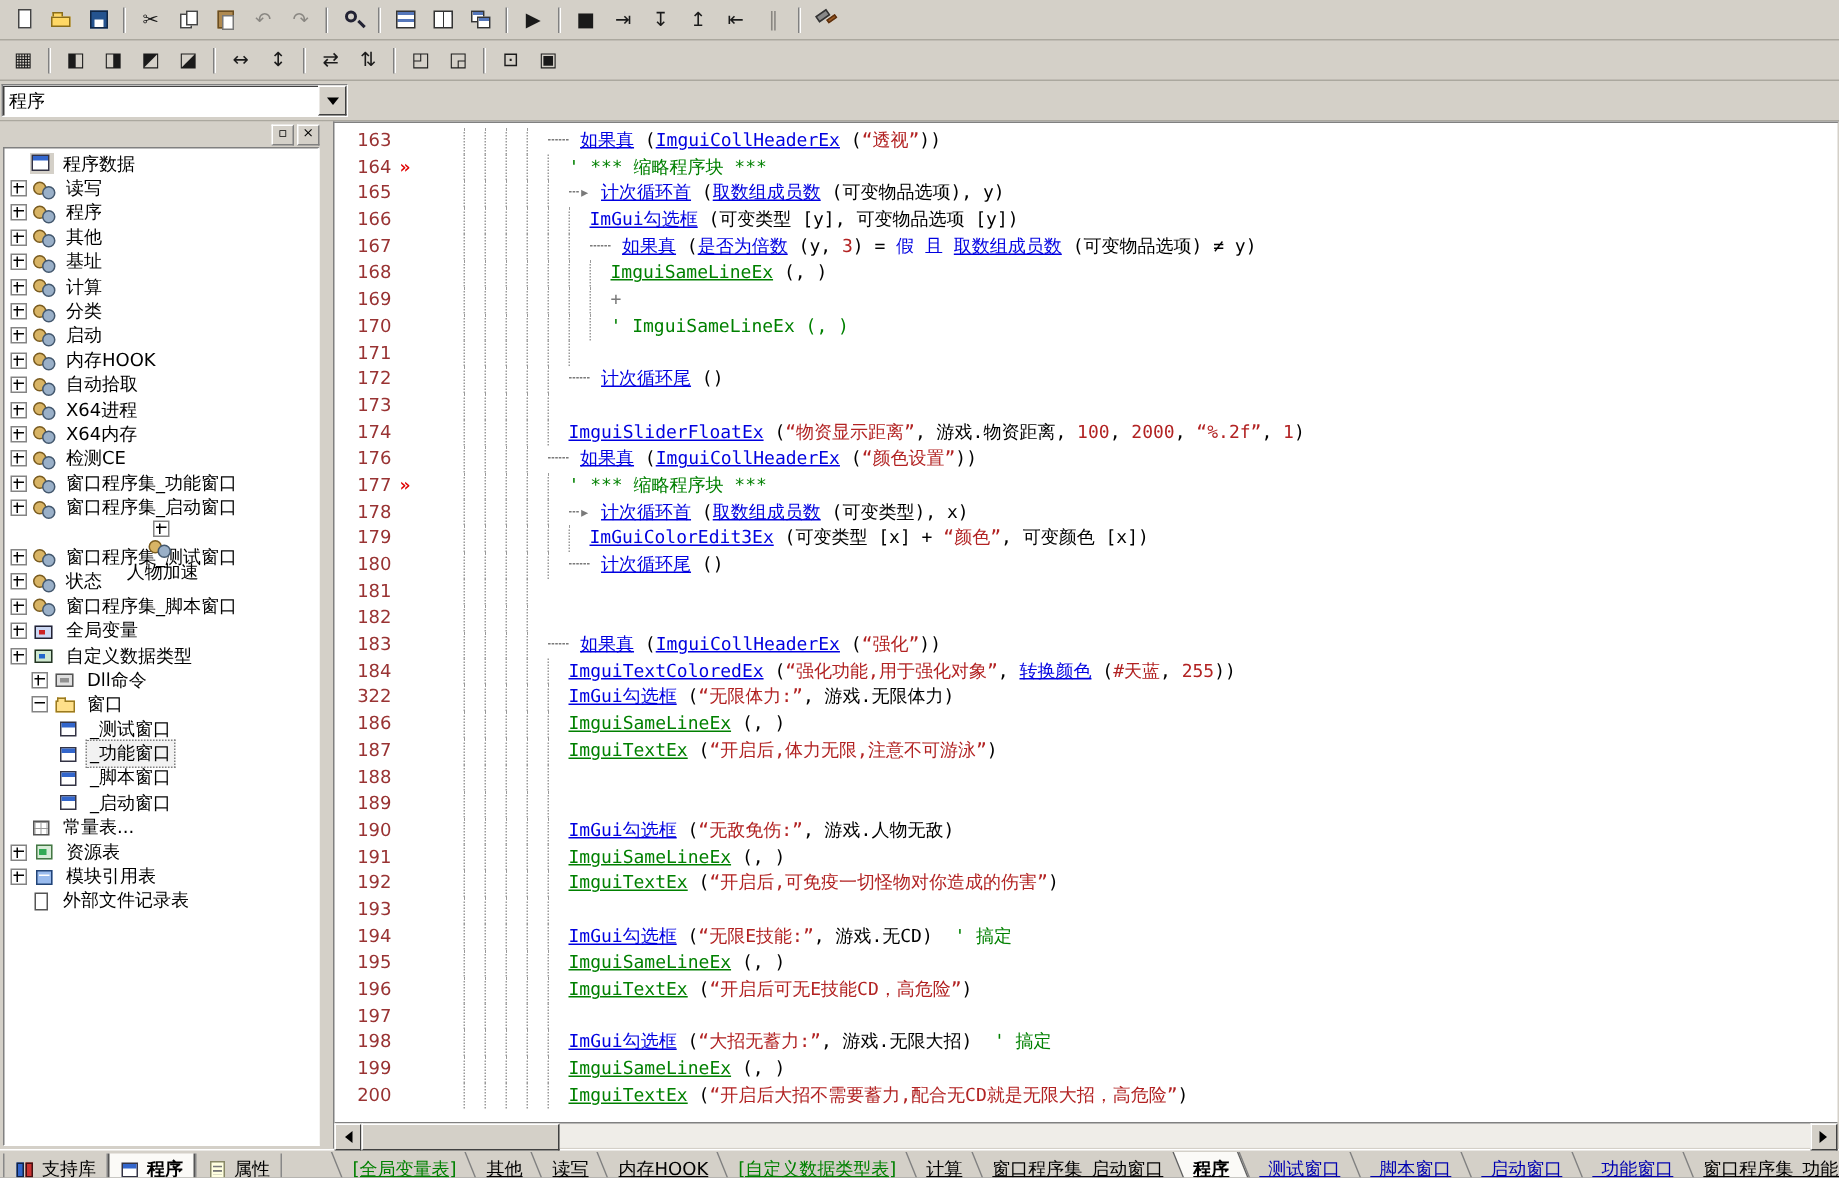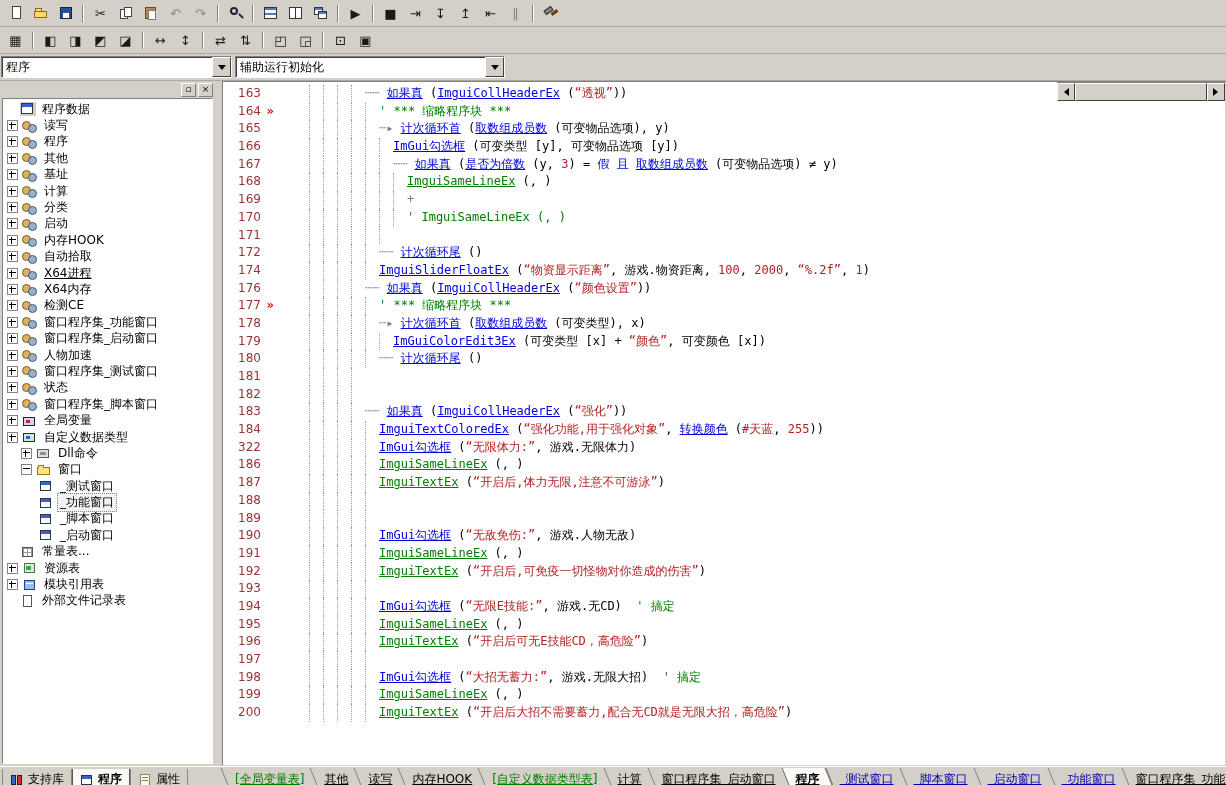--- a/index.html
+++ b/index.html
@@ -77,21 +77,21 @@
       background-image:linear-gradient(#999 1px,transparent 1px),linear-gradient(90deg,#999 1px,transparent 1px);background-size:4px 4px;}
   .tico.resource::before{left:2px;top:2px;width:11px;height:10px;background:#d8ecd8;border:1px solid #447744;}
   .tico.resource::after{left:4px;top:5px;width:5px;height:4px;background:#33aa55;}
   .tico.module::before{left:2px;top:2px;width:11px;height:10px;background:#99bbee;border:1px solid #224477;}
   .tico.module::after{left:4px;top:5px;width:7px;height:1px;background:#fff;}
   .tico.file::before{left:3px;top:1px;width:9px;height:12px;background:#fff;border:1px solid #555;}
 
   .splitter{width:7px;flex:none;background:#d4d0c8;}
 
   
-  .editor{flex:1;display:flex;background:#fff;border:1px solid;border-color:#808080 #d4d0c8 #d4d0c8 #808080;min-width:0;}
+  .editor{flex:1;display:flex;flex-direction:column;background:#fff;border:1px solid;border-color:#808080 #d4d0c8 #d4d0c8 #808080;min-width:0;}
   .code{flex:1;overflow:hidden;padding-top:3px;font-family:"DejaVu Sans Mono","DejaVu Sans",monospace;}
   .cl{display:flex;height:17.7px;line-height:17.7px;white-space:pre;align-items:stretch;}
   .ln{width:38px;text-align:right;color:#993333;flex:none;font-family:"DejaVu Sans","Liberation Sans",sans-serif;}
   .foldc{width:18px;text-align:center;color:#e00000;font-weight:bold;flex:none;}
   .gsp{width:30px;flex:none;}
   .g{width:13px;flex:none;border-left:1px dotted #9a9a9a;}
   .mk{color:#7a7a7a;flex:none;}
   .tk-cmd{color:#0000e0;text-decoration:underline;}
   .tk-ucmd{color:#008000;text-decoration:underline;}
   .tk-kw{color:#0000e0;}
@@ -250,26 +250,20 @@
       </div>
     </div>
 
   <div class="comborow">
     <div class="combo" style="width:229px;margin-left:1px;">
       <span class="cval">程序</span>
       <span class="cbtn">
           <i></i>
         </span>
     </div>
-    <div class="combo" style="width:268px;margin-left:3px;">
-      <span class="cval">辅助运行初始化</span>
-      <span class="cbtn">
-          <i></i>
-        </span>
-    </div>
   </div>
 
   <div class="main">
     <div class="sidebar">
       <div class="panel-head">
         <span class="phbtn">▫</span>
         <span class="phbtn">×</span>
       </div>
       <div class="tree" id="tree">
           <div class="trow" style="padding-left: 2px;">
@@ -315,21 +309,21 @@
           <div class="trow" style="padding-left: 2px;">
             <span class="pm plus"></span>
             <span class="tico gears"></span>
             <span class="tlabel">内存HOOK</span>
           </div>
           <div class="trow" style="padding-left: 2px;">
             <span class="pm plus"></span>
             <span class="tico gears"></span>
             <span class="tlabel">自动拾取</span>
           </div>
-          <div class="trow" style="padding-left: 2px; text-decoration: underline;">
+          <div class="trow" style="padding-left: 2px;">
             <span class="pm plus"></span>
             <span class="tico gears"></span>
             <span class="tlabel">X64进程</span>
           </div>
           <div class="trow" style="padding-left: 2px;">
             <span class="pm plus"></span>
             <span class="tico gears"></span>
             <span class="tlabel">X64内存</span>
           </div>
           <div class="trow" style="padding-left: 2px;">
@@ -340,21 +334,21 @@
           <div class="trow" style="padding-left: 2px;">
             <span class="pm plus"></span>
             <span class="tico gears"></span>
             <span class="tlabel">窗口程序集_功能窗口</span>
           </div>
           <div class="trow" style="padding-left: 2px;">
             <span class="pm plus"></span>
             <span class="tico gears"></span>
             <span class="tlabel">窗口程序集_启动窗口</span>
           </div>
-          <div class="trow" style="padding-left: 2px;">
+          <div class="trow" style="padding-left: 2px; flex-direction: column;">
             <span class="pm plus"></span>
             <span class="tico gears"></span>
             <span class="tlabel">人物加速</span>
           </div>
           <div class="trow" style="padding-left: 2px;">
             <span class="pm plus"></span>
             <span class="tico gears"></span>
             <span class="tlabel">窗口程序集_测试窗口</span>
           </div>
           <div class="trow" style="padding-left: 2px;">
@@ -435,20 +429,21 @@
           <div class="cl"><span class="ln">163</span><span class="foldc"></span><span class="gsp"></span><span class="g"></span><span class="g"></span><span class="g"></span><span class="g"></span><span class="mk">┄┄ </span><span class="tk-cmd">如果真</span><span class="tk-pl"> (</span><span class="tk-cmd">ImguiCollHeaderEx</span><span class="tk-pl"> (</span><span class="tk-str">“透视”</span><span class="tk-pl">))</span></div>
           <div class="cl"><span class="ln">164</span><span class="foldc">»</span><span class="gsp"></span><span class="g"></span><span class="g"></span><span class="g"></span><span class="g"></span><span class="g"></span><span class="tk-cmt">' *** 缩略程序块 ***</span></div>
           <div class="cl"><span class="ln">165</span><span class="foldc"></span><span class="gsp"></span><span class="g"></span><span class="g"></span><span class="g"></span><span class="g"></span><span class="g"></span><span class="mk">┄▸ </span><span class="tk-cmd">计次循环首</span><span class="tk-pl"> (</span><span class="tk-cmd">取数组成员数</span><span class="tk-pl"> (可变物品选项), y)</span></div>
           <div class="cl"><span class="ln">166</span><span class="foldc"></span><span class="gsp"></span><span class="g"></span><span class="g"></span><span class="g"></span><span class="g"></span><span class="g"></span><span class="g"></span><span class="tk-cmd">ImGui勾选框</span><span class="tk-pl"> (可变类型 [y], 可变物品选项 [y])</span></div>
           <div class="cl"><span class="ln">167</span><span class="foldc"></span><span class="gsp"></span><span class="g"></span><span class="g"></span><span class="g"></span><span class="g"></span><span class="g"></span><span class="g"></span><span class="mk">┄┄ </span><span class="tk-cmd">如果真</span><span class="tk-pl"> (</span><span class="tk-cmd">是否为倍数</span><span class="tk-pl"> (y, </span><span class="tk-num">3</span><span class="tk-pl">) = </span><span class="tk-kw">假</span><span class="tk-pl"> </span><span class="tk-kw">且</span><span class="tk-pl"> </span><span class="tk-cmd">取数组成员数</span><span class="tk-pl"> (可变物品选项) ≠ y)</span></div>
           <div class="cl"><span class="ln">168</span><span class="foldc"></span><span class="gsp"></span><span class="g"></span><span class="g"></span><span class="g"></span><span class="g"></span><span class="g"></span><span class="g"></span><span class="g"></span><span class="tk-ucmd">ImguiSameLineEx</span><span class="tk-pl"> (, )</span></div>
           <div class="cl"><span class="ln">169</span><span class="foldc"></span><span class="gsp"></span><span class="g"></span><span class="g"></span><span class="g"></span><span class="g"></span><span class="g"></span><span class="g"></span><span class="g"></span><span class="mk">+ </span></div>
           <div class="cl"><span class="ln">170</span><span class="foldc"></span><span class="gsp"></span><span class="g"></span><span class="g"></span><span class="g"></span><span class="g"></span><span class="g"></span><span class="g"></span><span class="g"></span><span class="tk-cmt">' ImguiSameLineEx (, )</span></div>
           <div class="cl"><span class="ln">171</span><span class="foldc"></span><span class="gsp"></span><span class="g"></span><span class="g"></span><span class="g"></span><span class="g"></span><span class="g"></span><span class="g"></span></div>
           <div class="cl"><span class="ln">172</span><span class="foldc"></span><span class="gsp"></span><span class="g"></span><span class="g"></span><span class="g"></span><span class="g"></span><span class="g"></span><span class="mk">┄┄ </span><span class="tk-cmd">计次循环尾</span><span class="tk-pl"> ()</span></div>
+          <div class="cl"><span class="ln">173</span><span class="foldc"></span><span class="gsp"></span><span class="g"></span><span class="g"></span><span class="g"></span><span class="g"></span><span class="g"></span></div>
           <div class="cl"><span class="ln">174</span><span class="foldc"></span><span class="gsp"></span><span class="g"></span><span class="g"></span><span class="g"></span><span class="g"></span><span class="g"></span><span class="tk-cmd">ImguiSliderFloatEx</span><span class="tk-pl"> (</span><span class="tk-str">“物资显示距离”</span><span class="tk-pl">, 游戏.物资距离, </span><span class="tk-num">100</span><span class="tk-pl">, </span><span class="tk-num">2000</span><span class="tk-pl">, </span><span class="tk-str">“%.2f”</span><span class="tk-pl">, </span><span class="tk-num">1</span><span class="tk-pl">)</span></div>
           <div class="cl"><span class="ln">176</span><span class="foldc"></span><span class="gsp"></span><span class="g"></span><span class="g"></span><span class="g"></span><span class="g"></span><span class="mk">┄┄ </span><span class="tk-cmd">如果真</span><span class="tk-pl"> (</span><span class="tk-cmd">ImguiCollHeaderEx</span><span class="tk-pl"> (</span><span class="tk-str">“颜色设置”</span><span class="tk-pl">))</span></div>
           <div class="cl"><span class="ln">177</span><span class="foldc">»</span><span class="gsp"></span><span class="g"></span><span class="g"></span><span class="g"></span><span class="g"></span><span class="g"></span><span class="tk-cmt">' *** 缩略程序块 ***</span></div>
           <div class="cl"><span class="ln">178</span><span class="foldc"></span><span class="gsp"></span><span class="g"></span><span class="g"></span><span class="g"></span><span class="g"></span><span class="g"></span><span class="mk">┄▸ </span><span class="tk-cmd">计次循环首</span><span class="tk-pl"> (</span><span class="tk-cmd">取数组成员数</span><span class="tk-pl"> (可变类型), x)</span></div>
           <div class="cl"><span class="ln">179</span><span class="foldc"></span><span class="gsp"></span><span class="g"></span><span class="g"></span><span class="g"></span><span class="g"></span><span class="g"></span><span class="g"></span><span class="tk-cmd">ImGuiColorEdit3Ex</span><span class="tk-pl"> (可变类型 [x] + </span><span class="tk-str">“颜色”</span><span class="tk-pl">, 可变颜色 [x])</span></div>
           <div class="cl"><span class="ln">180</span><span class="foldc"></span><span class="gsp"></span><span class="g"></span><span class="g"></span><span class="g"></span><span class="g"></span><span class="g"></span><span class="mk">┄┄ </span><span class="tk-cmd">计次循环尾</span><span class="tk-pl"> ()</span></div>
           <div class="cl"><span class="ln">181</span><span class="foldc"></span><span class="gsp"></span><span class="g"></span><span class="g"></span><span class="g"></span><span class="g"></span></div>
           <div class="cl"><span class="ln">182</span><span class="foldc"></span><span class="gsp"></span><span class="g"></span><span class="g"></span><span class="g"></span><span class="g"></span></div>
           <div class="cl"><span class="ln">183</span><span class="foldc"></span><span class="gsp"></span><span class="g"></span><span class="g"></span><span class="g"></span><span class="g"></span><span class="mk">┄┄ </span><span class="tk-cmd">如果真</span><span class="tk-pl"> (</span><span class="tk-cmd">ImguiCollHeaderEx</span><span class="tk-pl"> (</span><span class="tk-str">“强化”</span><span class="tk-pl">))</span></div>
           <div class="cl"><span class="ln">184</span><span class="foldc"></span><span class="gsp"></span><span class="g"></span><span class="g"></span><span class="g"></span><span class="g"></span><span class="g"></span><span class="tk-cmd">ImguiTextColoredEx</span><span class="tk-pl"> (</span><span class="tk-str">“强化功能,用于强化对象”</span><span class="tk-pl">, </span><span class="tk-cmd">转换颜色</span><span class="tk-pl"> (</span><span class="tk-num">#天蓝</span><span class="tk-pl">, </span><span class="tk-num">255</span><span class="tk-pl">))</span></div>

